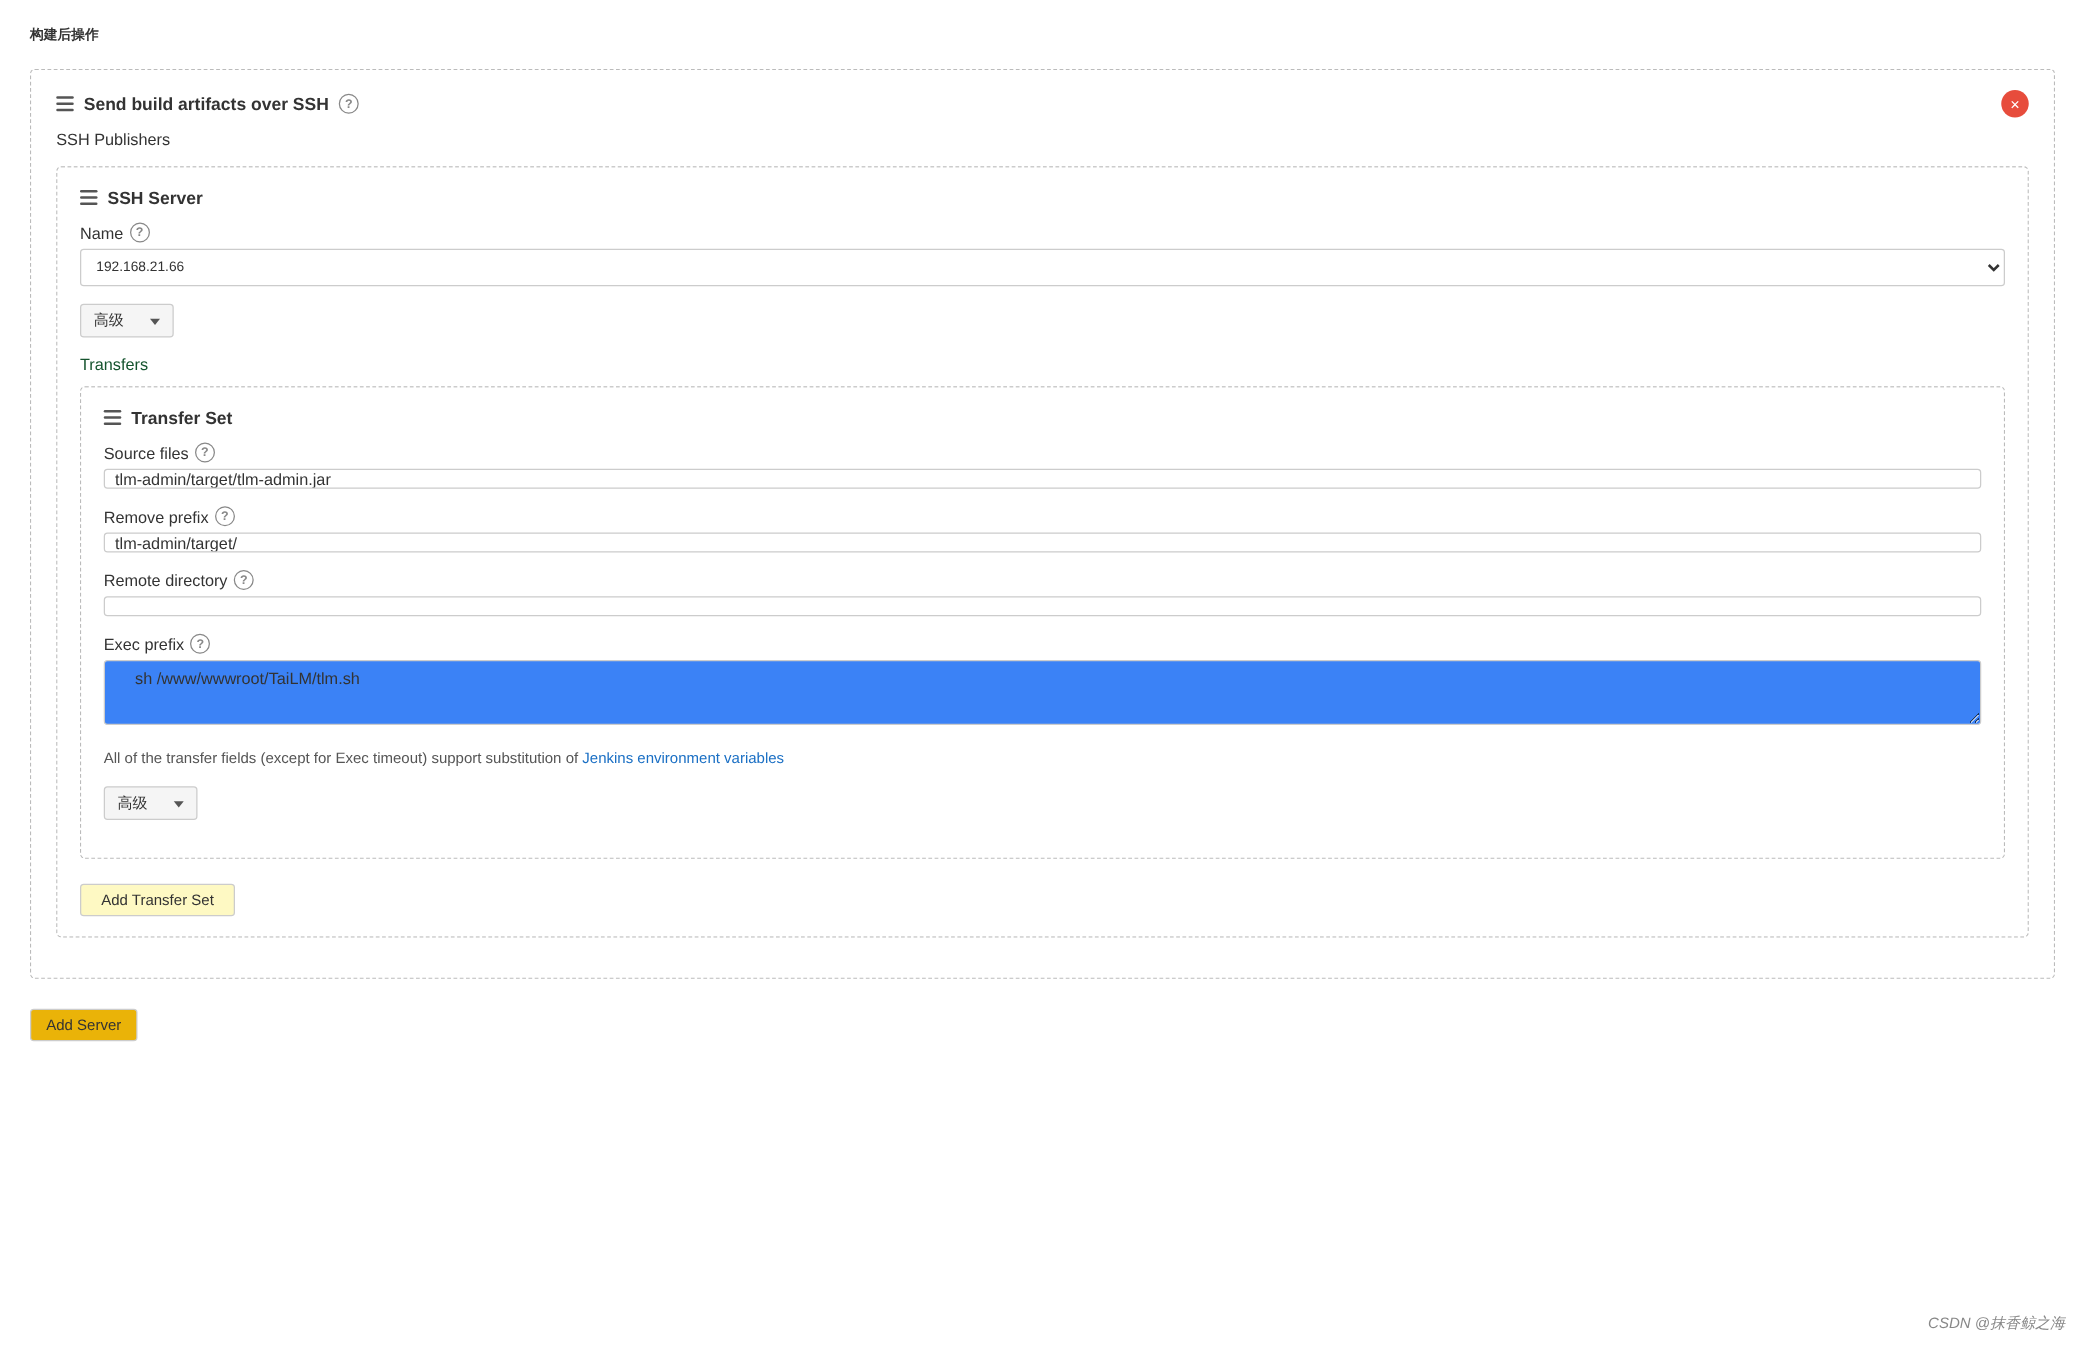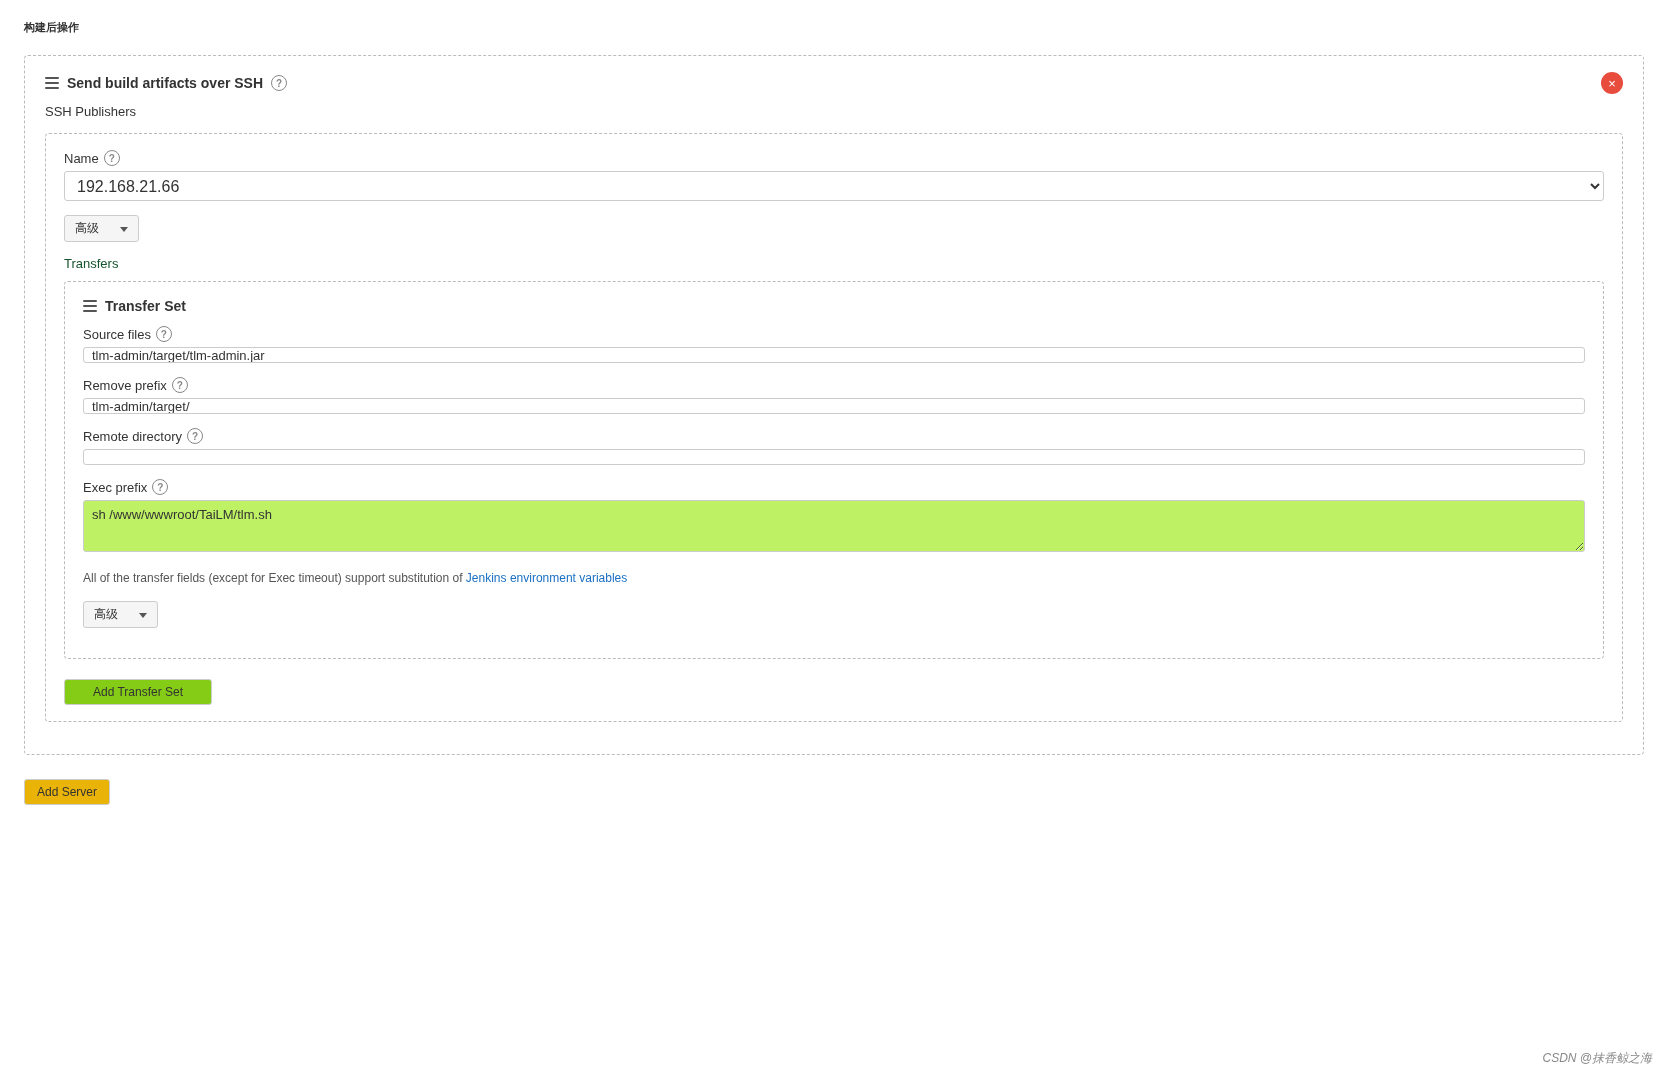--- a/index.html
+++ b/index.html
@@ -119,35 +119,35 @@
       color: #333;
       background: #fff;
       outline: none;
     }
     .field-select {
       width: 100%;
       height: 30px;
       border: 1px solid #ccc;
       border-radius: 3px;
       padding: 0 8px;
-      font-size: 16px;
+      font-size: 11px;
       color: #333;
       background: #fff;
       outline: none;
       appearance: auto;
     }
     .field-textarea {
       width: 100%;
       min-height: 52px;
       border: 1px solid #ccc;
       border-radius: 3px;
-      padding: 6px 8px;
-      font-size: 13px;
-      color: #333;
-      background: #bef264;
+      padding: 6px 24px;
+      font-size: 13px;
+      color: #333;
+      background: #3b82f6;
       outline: none;
       resize: vertical;
       font-family: inherit;
     }
     .advanced-btn {
       display: inline-flex;
       align-items: center;
       gap: 21px;
       border: 1px solid #ccc;
       border-radius: 3px;
@@ -180,22 +180,22 @@
     }
     .note-text a {
       color: #1a6fc4;
       text-decoration: none;
     }
     .add-btn {
       display: inline-flex;
       align-items: center;
       border: 1px solid #ccc;
       border-radius: 3px;
-      background: #84cc16;
-      padding: 5px 28px;
+      background: #fef9c3;
+      padding: 5px 16px;
       font-size: 12px;
       cursor: pointer;
       color: #333;
       margin-top: 4px;
     }
     .bottom-add-btn {
       display: inline-flex;
       align-items: center;
       border: 1px solid #ccc;
       border-radius: 3px;
@@ -237,20 +237,28 @@
       <span class="help-icon">?</span>
     </div>
     <button class="close-btn">×</button>
   </div>
 
   <div class="ssh-publishers-label">SSH Publishers</div>
 
   <div class="inner-section">
 
     
+    <div class="section-header">
+      <div class="hamburger-icon">
+        <span></span>
+          <span></span>
+          <span></span>
+      </div>
+      <span class="section-header-title">SSH Server</span>
+    </div>
 
     
     <div class="field-row">
       <div class="field-label">
         <span>Name</span>
         <span class="help-icon">?</span>
       </div>
       <select class="field-select">
         <option value="192.168.21.66">192.168.21.66</option>
       </select>

